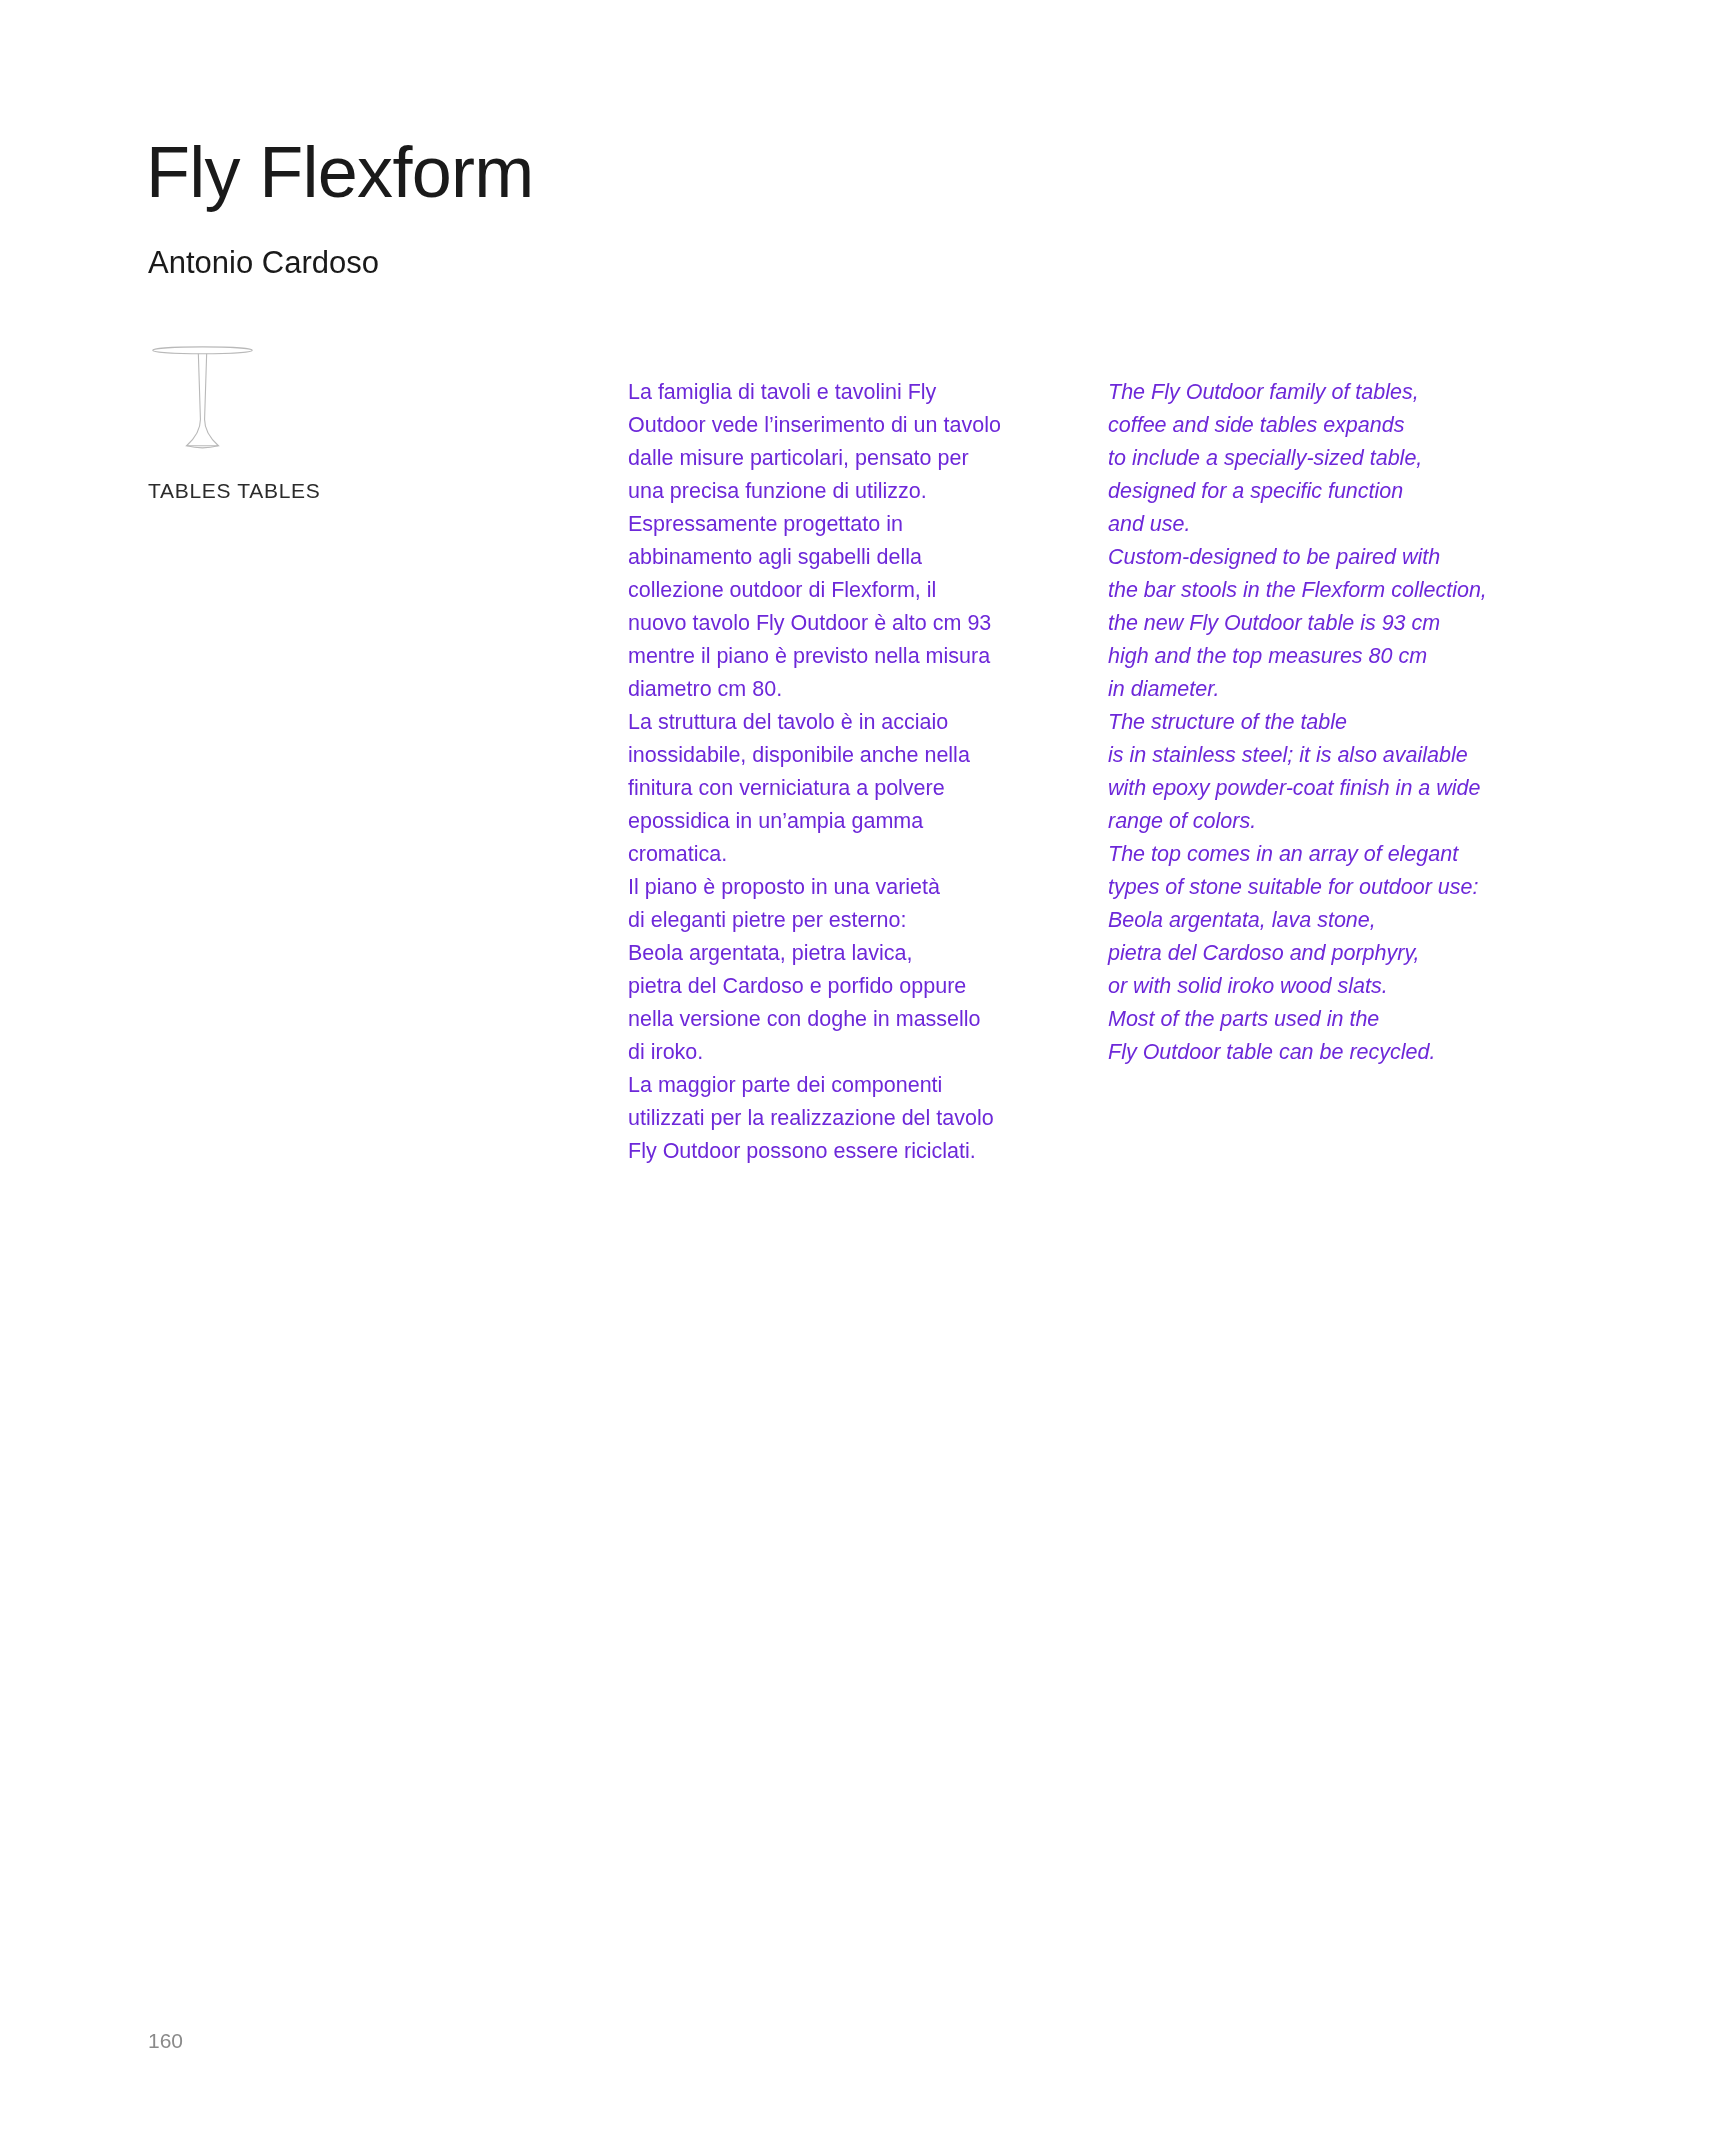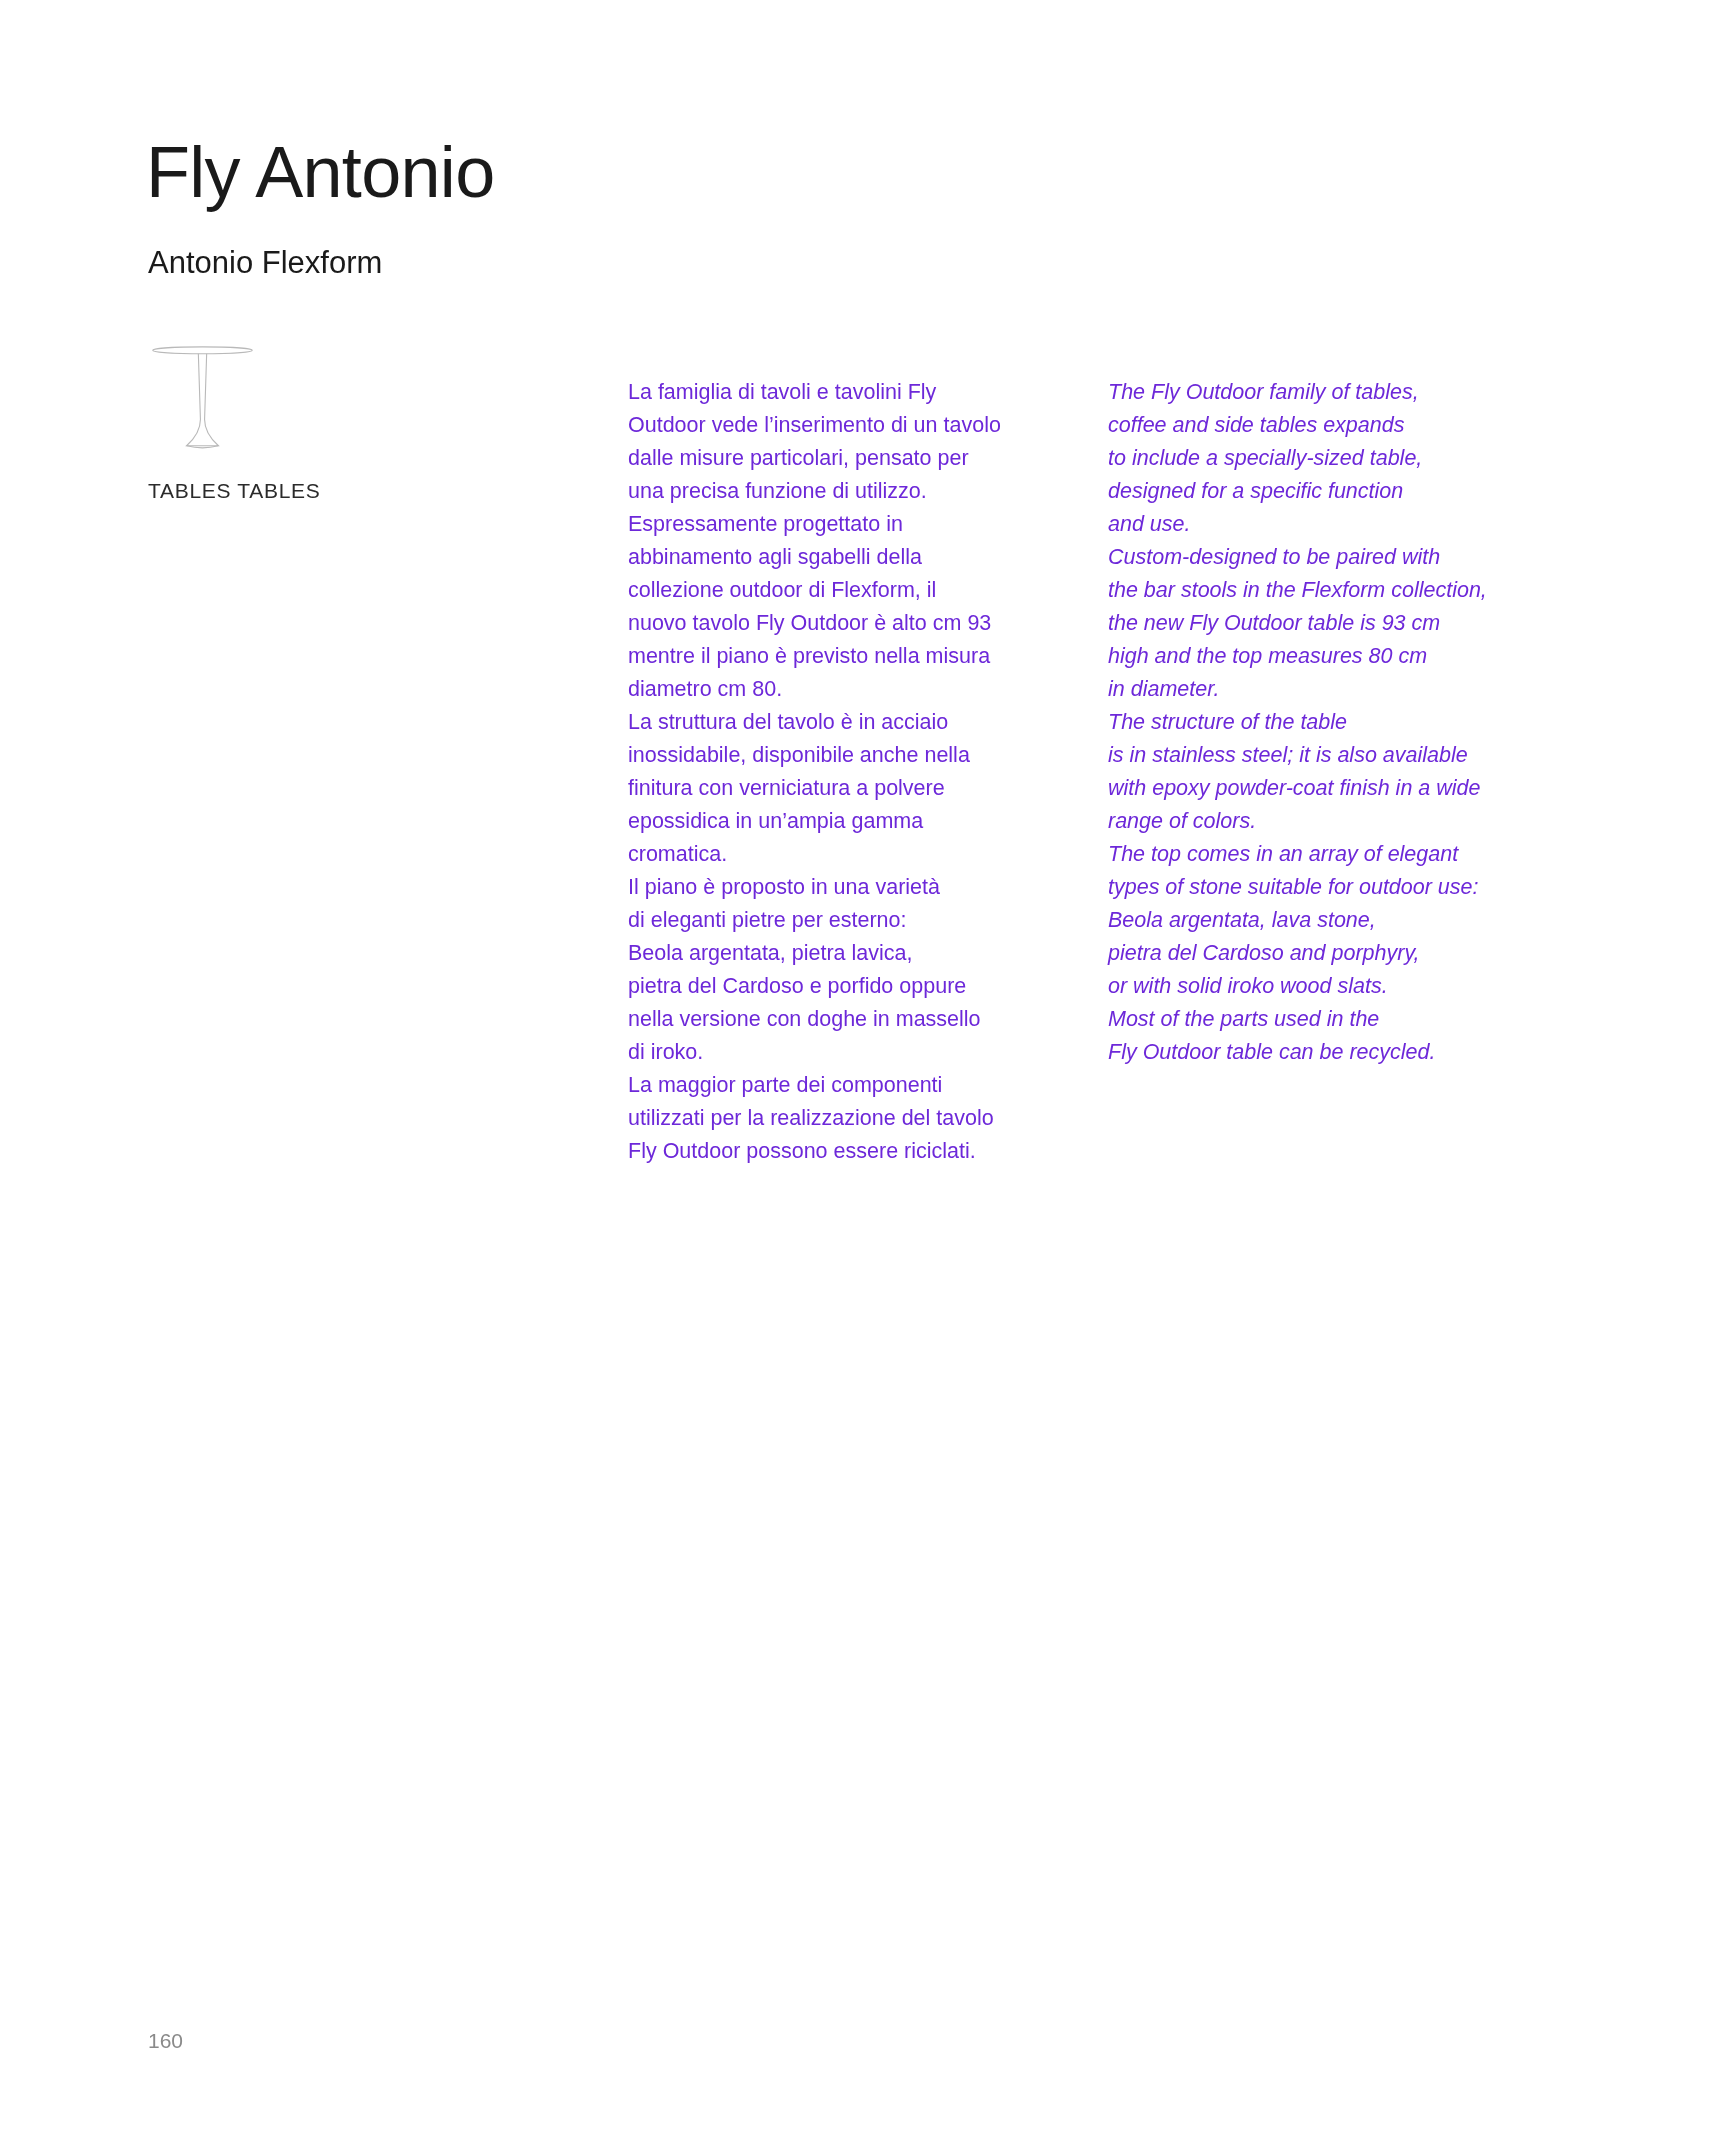--- a/index.html
+++ b/index.html
@@ -64,23 +64,23 @@
     top: 2029px;
     font-size: 21px;
     color: #8a8a8a;
   }
 </style>
 </head>
 <body>
 
 <div class="page">
 
-  <h1 class="title">Fly Antonio</h1>
+  <h1 class="title">Fly Flexform</h1>
 
-  <h2 class="designer">Antonio Flexform</h2>
+  <h2 class="designer">Antonio Cardoso</h2>
 
   <div class="icon-wrap">
     <svg viewBox="0 0 160 172" fill="none" stroke="#b9b9b9" stroke-width="1.6">
       <ellipse cx="80" cy="12" rx="72" ry="5"></ellipse>
       <path d="M74 17 L77 112 C77 128 67 141 57 150 L103 150 C93 141 83 128 83 112 L86 17"></path>
       <path d="M57 150 Q80 156 103 150"></path>
     </svg>
   </div>
 
   <div class="category-label">TABLES TABLES</div>

